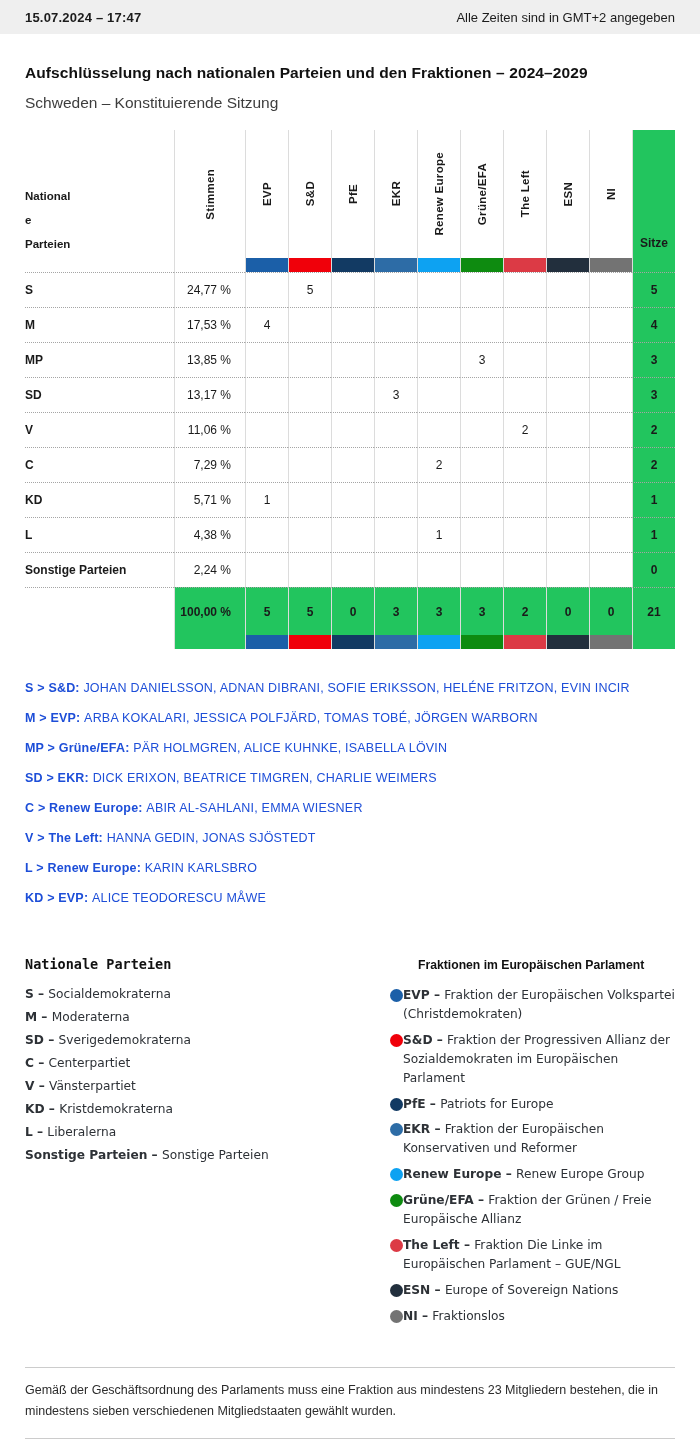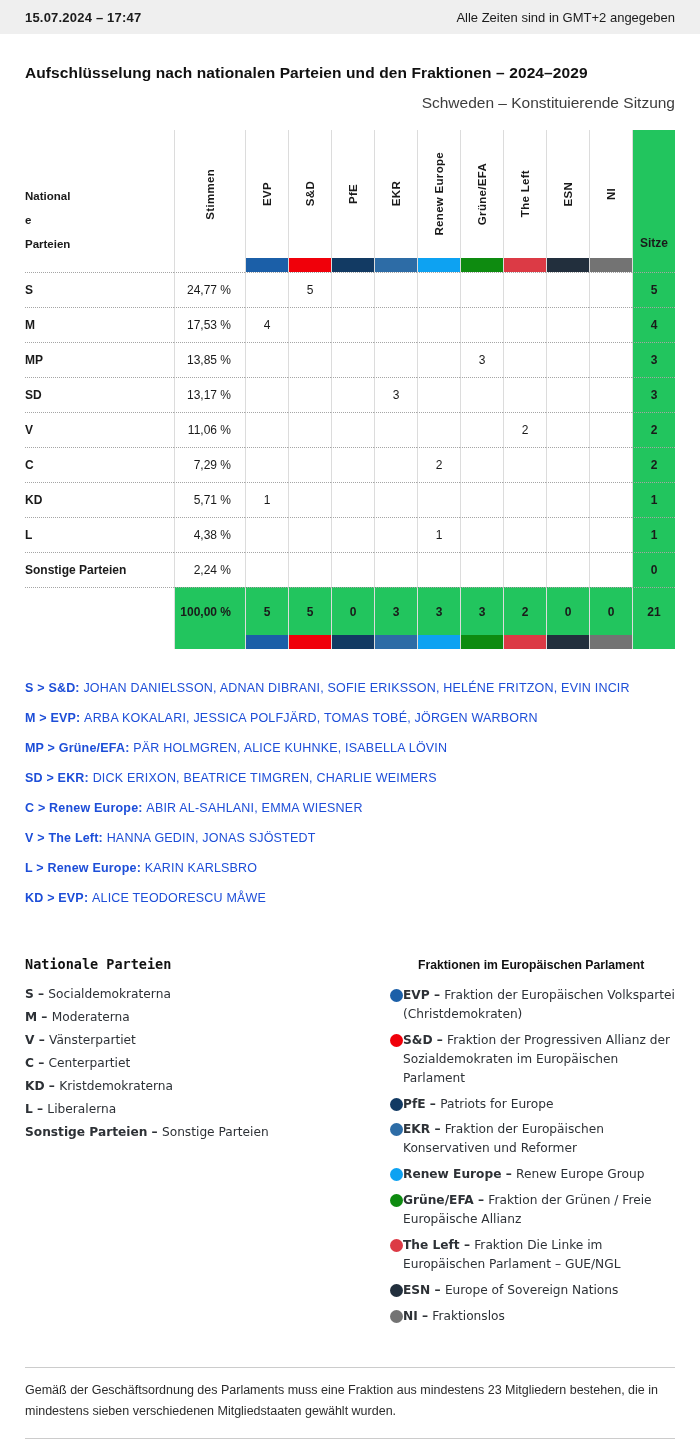--- a/index.html
+++ b/index.html
@@ -12,21 +12,21 @@
   
   .topbar{
     height:34px; background:#efefef;
     display:flex; justify-content:space-between; align-items:center;
     padding:0 25px; font-size:13px; color:#1c1c1c;
   }
   .topbar .date{ font-weight:bold; letter-spacing:.2px; }
 
   .main{ padding:0 25px; }
   .title{ margin-top:30px; font-size:15.5px; font-weight:bold; color:#111; letter-spacing:.1px; }
-  .subtitle{ margin-top:12px; font-size:15.5px; color:#3d3d3d;text-align:right; }
+  .subtitle{ margin-top:12px; font-size:15.5px; color:#3d3d3d; }
 
   
   .ep-table{
     margin-top:18px; width:650px;
     display:grid; grid-template-columns:149px 71px repeat(10,43px);
     font-size:12px; color:#1a1a1a;
   }
   .c{ display:flex; align-items:center; justify-content:center; min-height:35px; }
   .bL{ border-left:1px solid #dcdcdc; }
   .dot-top{ border-top:1px dotted #a5a5a5; }
@@ -276,22 +276,23 @@
       <div class="member-line"><span class="bold">L &gt; Renew Europe: </span><span>KARIN KARLSBRO</span></div>
       <div class="member-line"><span class="bold">KD &gt; EVP: </span><span>ALICE TEODORESCU MÅWE</span></div>
     </div>
 
   <div class="legends">
     <div class="leg-left">
       <h3 class="mono-heading">Nationale Parteien</h3>
       <div>
           <div class="party-item"><span class="bold">S – </span><span>Socialdemokraterna</span></div>
           <div class="party-item"><span class="bold">M – </span><span>Moderaterna</span></div>
+          <div class="party-item"><span class="bold">SD – </span><span>Sverigedemokraterna</span></div>
+          <div class="party-item"><span class="bold">C – </span><span>Centerpartiet</span></div>
           <div class="party-item"><span class="bold">V – </span><span>Vänsterpartiet</span></div>
-          <div class="party-item"><span class="bold">C – </span><span>Centerpartiet</span></div>
           <div class="party-item"><span class="bold">KD – </span><span>Kristdemokraterna</span></div>
           <div class="party-item"><span class="bold">L – </span><span>Liberalerna</span></div>
           <div class="party-item"><span class="bold">Sonstige Parteien – </span><span>Sonstige Parteien</span></div>
         </div>
     </div>
     <div class="leg-right">
       <h3 class="groups-heading">Fraktionen im Europäischen Parlament</h3>
       <div>
           <div class="group-item">
             <div class="dot" style="background: rgb(27, 95, 168);"></div>

